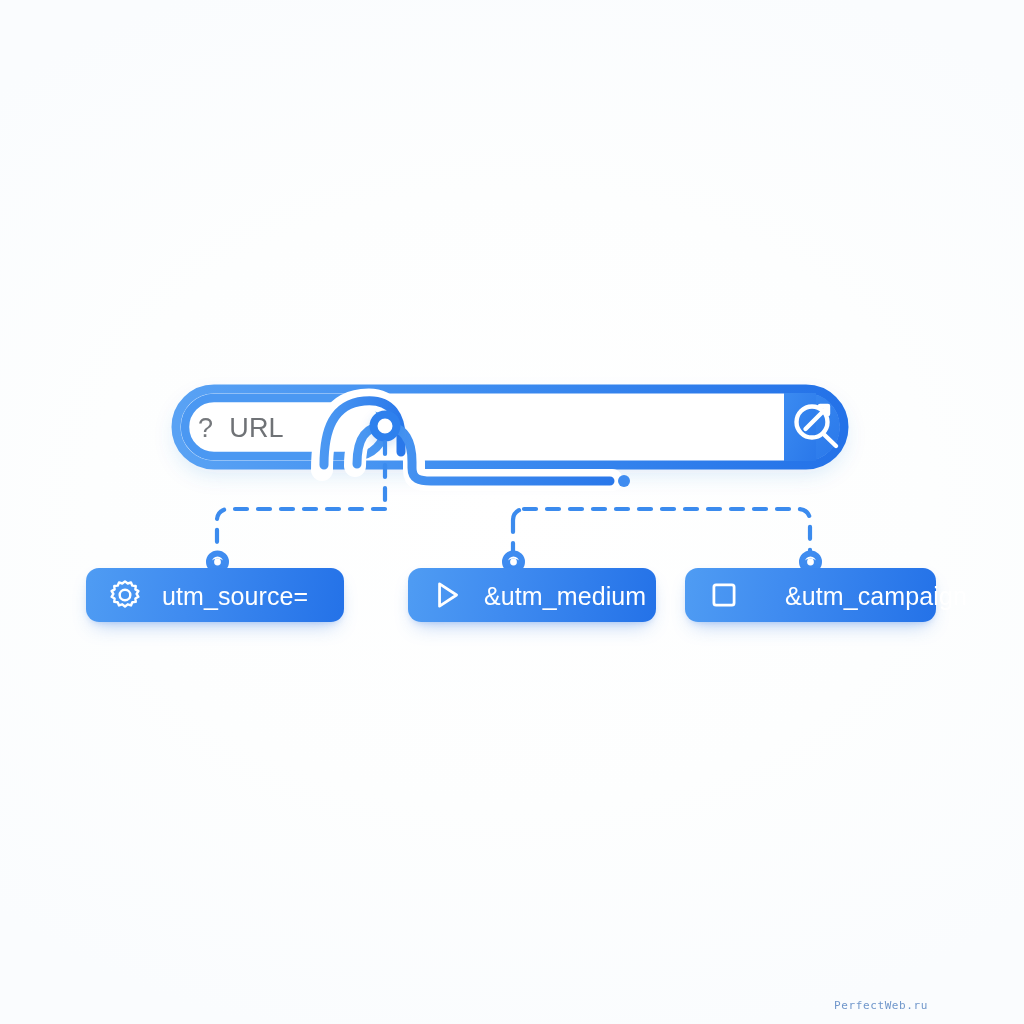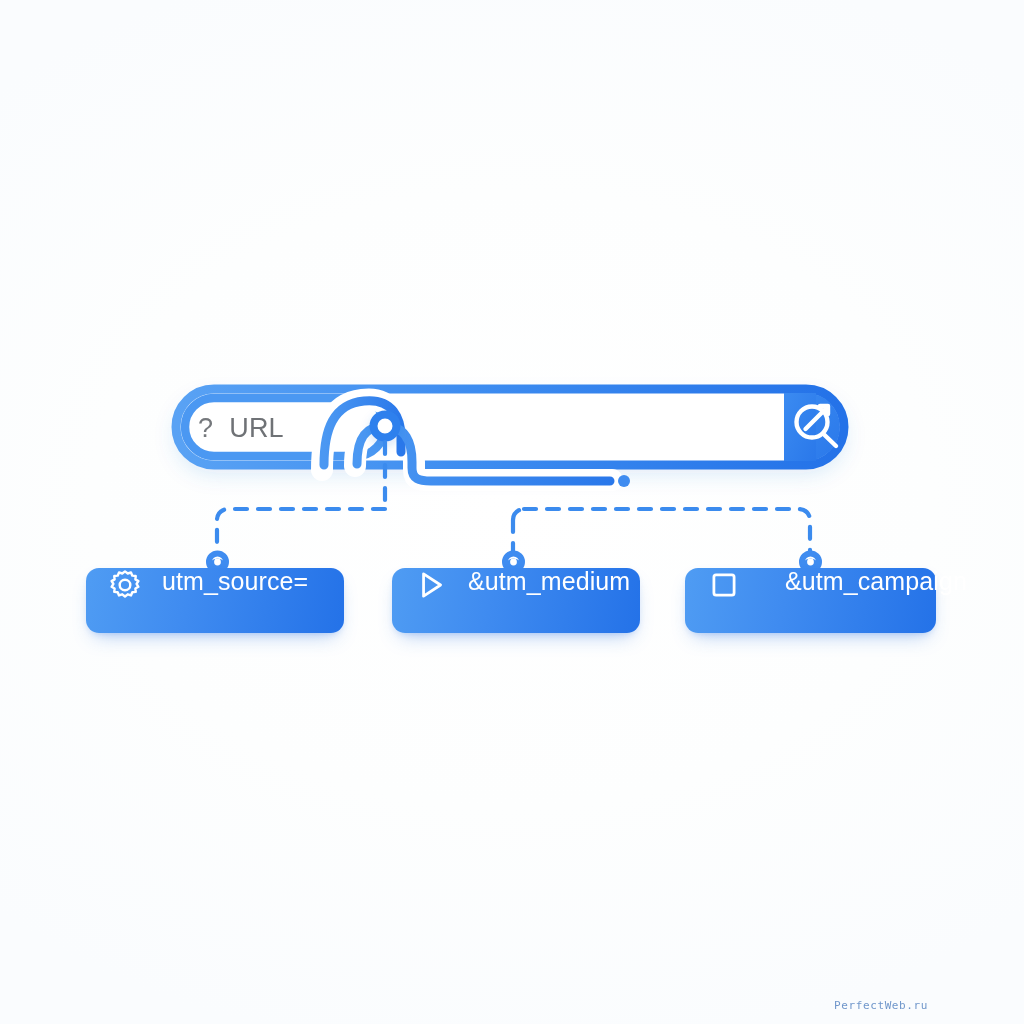--- a/index.html
+++ b/index.html
@@ -45,44 +45,45 @@
     color: #6f7276;
     letter-spacing: 0.2px;
     white-space: nowrap;
     user-select: none;
   }
   .url-q { font-size: 27px; color: #75787c; }
 
   
   .chip {
     position: absolute;
-    height: 65px;
+    height: 54px;
     border-radius: 13px;
     display: flex;
+    align-items: center;
     box-sizing: border-box;
     padding-left: 22px;
     padding-right: 24px;
     gap: 20px;
     color: #ffffff;
     font-size: 25px;
     letter-spacing: 0.1px;
     white-space: nowrap;
     box-shadow: 0 10px 20px -8px rgba(45,115,225,0.38),
                 0 3px 7px -3px rgba(45,115,225,0.28);
   }
   .chip .chip-label { line-height: 1; position: relative; top: 1px; }
   .chip .chip-icon {
     width: 34px;
     height: 34px;
     flex: 0 0 34px;
     display: block;
   }
   #chip-0 { left: 86px;  top: 568px; width: 258px;
             background: linear-gradient(100deg, #4f9cf3 0%, #3f8bf0 40%, #2472e8 100%); }
-  #chip-1 { left: 392px; top: 568px; width: 248px;
+  #chip-1 { left: 408px; top: 568px; width: 248px;
             background: linear-gradient(100deg, #4f9cf3 0%, #3f8bf0 40%, #2472e8 100%); }
   #chip-2 { left: 685px; top: 568px; width: 251px;
             background: linear-gradient(100deg, #4f9cf3 0%, #3f8bf0 40%, #2472e8 100%); gap: 44px; }
 
   
   .watermark {
     position: absolute;
     right: 96px;
     bottom: 12px;
     font-family: "DejaVu Sans Mono", "Liberation Mono", monospace;

